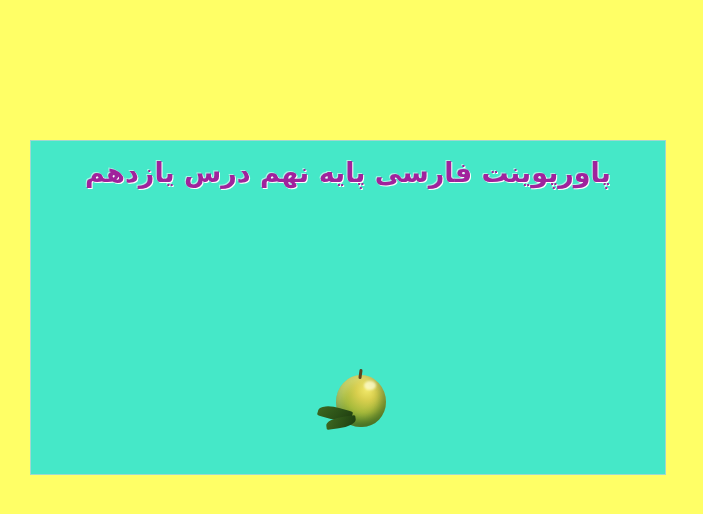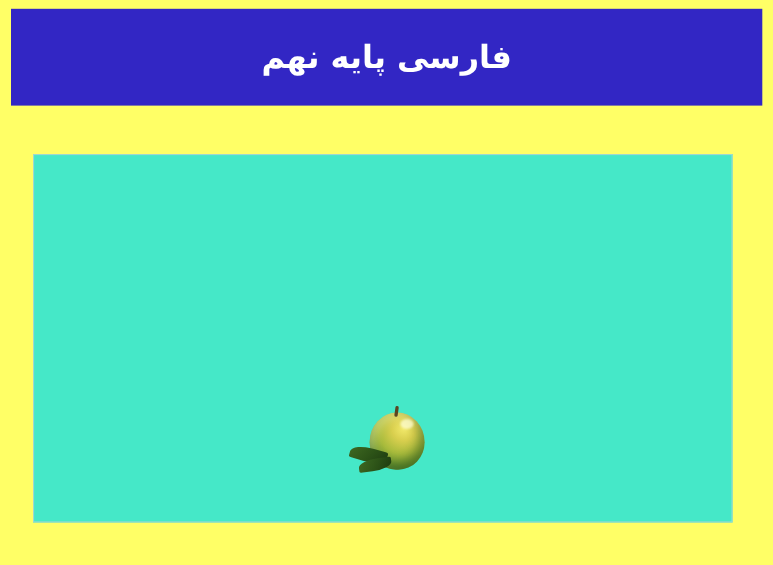--- a/index.html
+++ b/index.html
@@ -124,26 +124,24 @@
     transform: rotate(-8deg);
     width: 30px;
     height: 11px;
   }
 </style>
 </head>
 <body>
 
 <div class="page">
 
-  <div class="header-banner">
-    <div class="header-title">فارسی پایه نهم</div>
-  </div>
 
   <div class="slide-card">
 
+    <div class="slide-title">پاورپوینت فارسی پایه نهم درس یازدهم</div>
 
     <div class="apple-wrap">
       <div class="apple-body"></div>
       <div class="apple-highlight"></div>
       <div class="apple-stem"></div>
       <div class="apple-leaf leaf-1"></div>
       <div class="apple-leaf leaf-2"></div>
     </div>
 
   </div>

